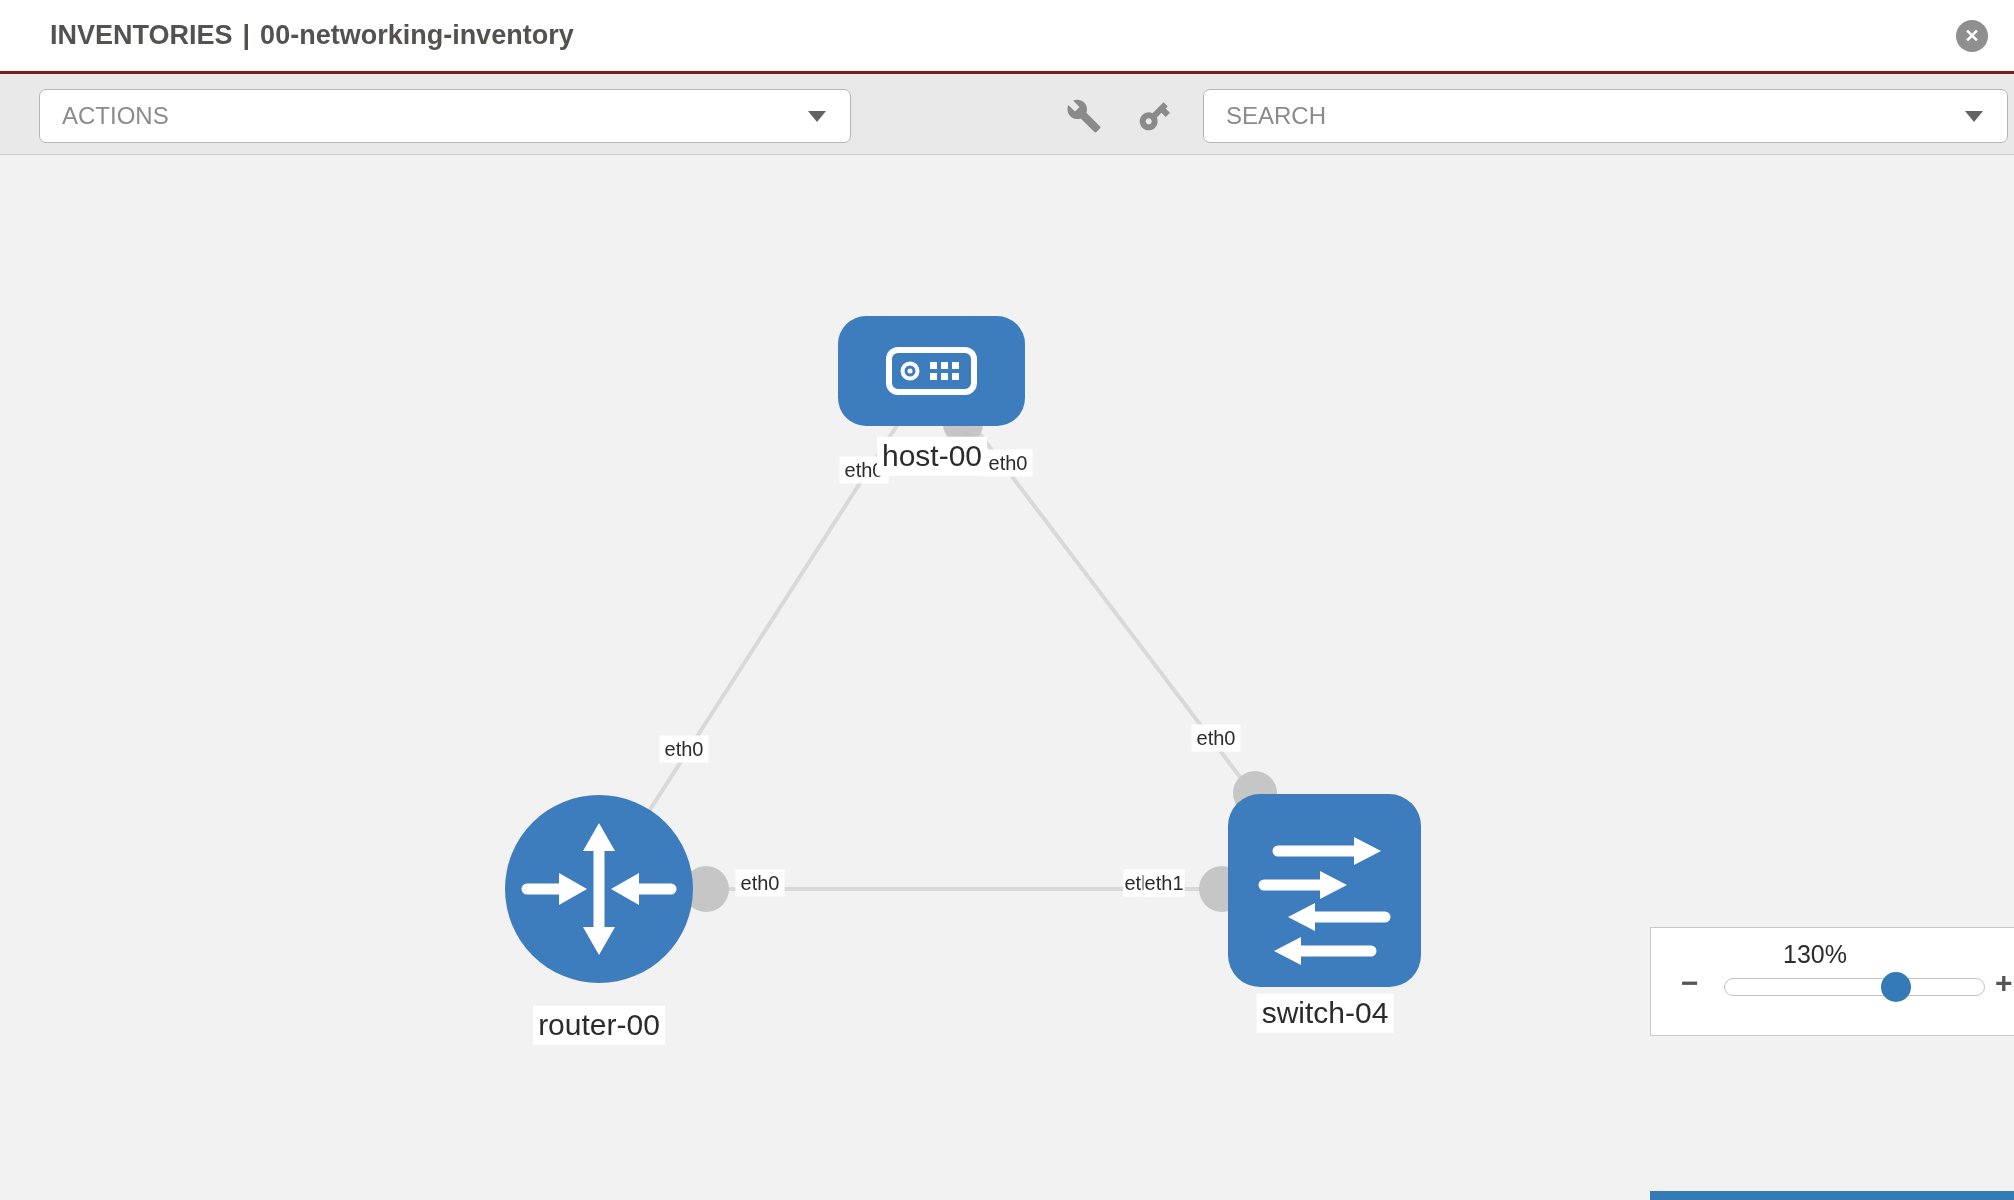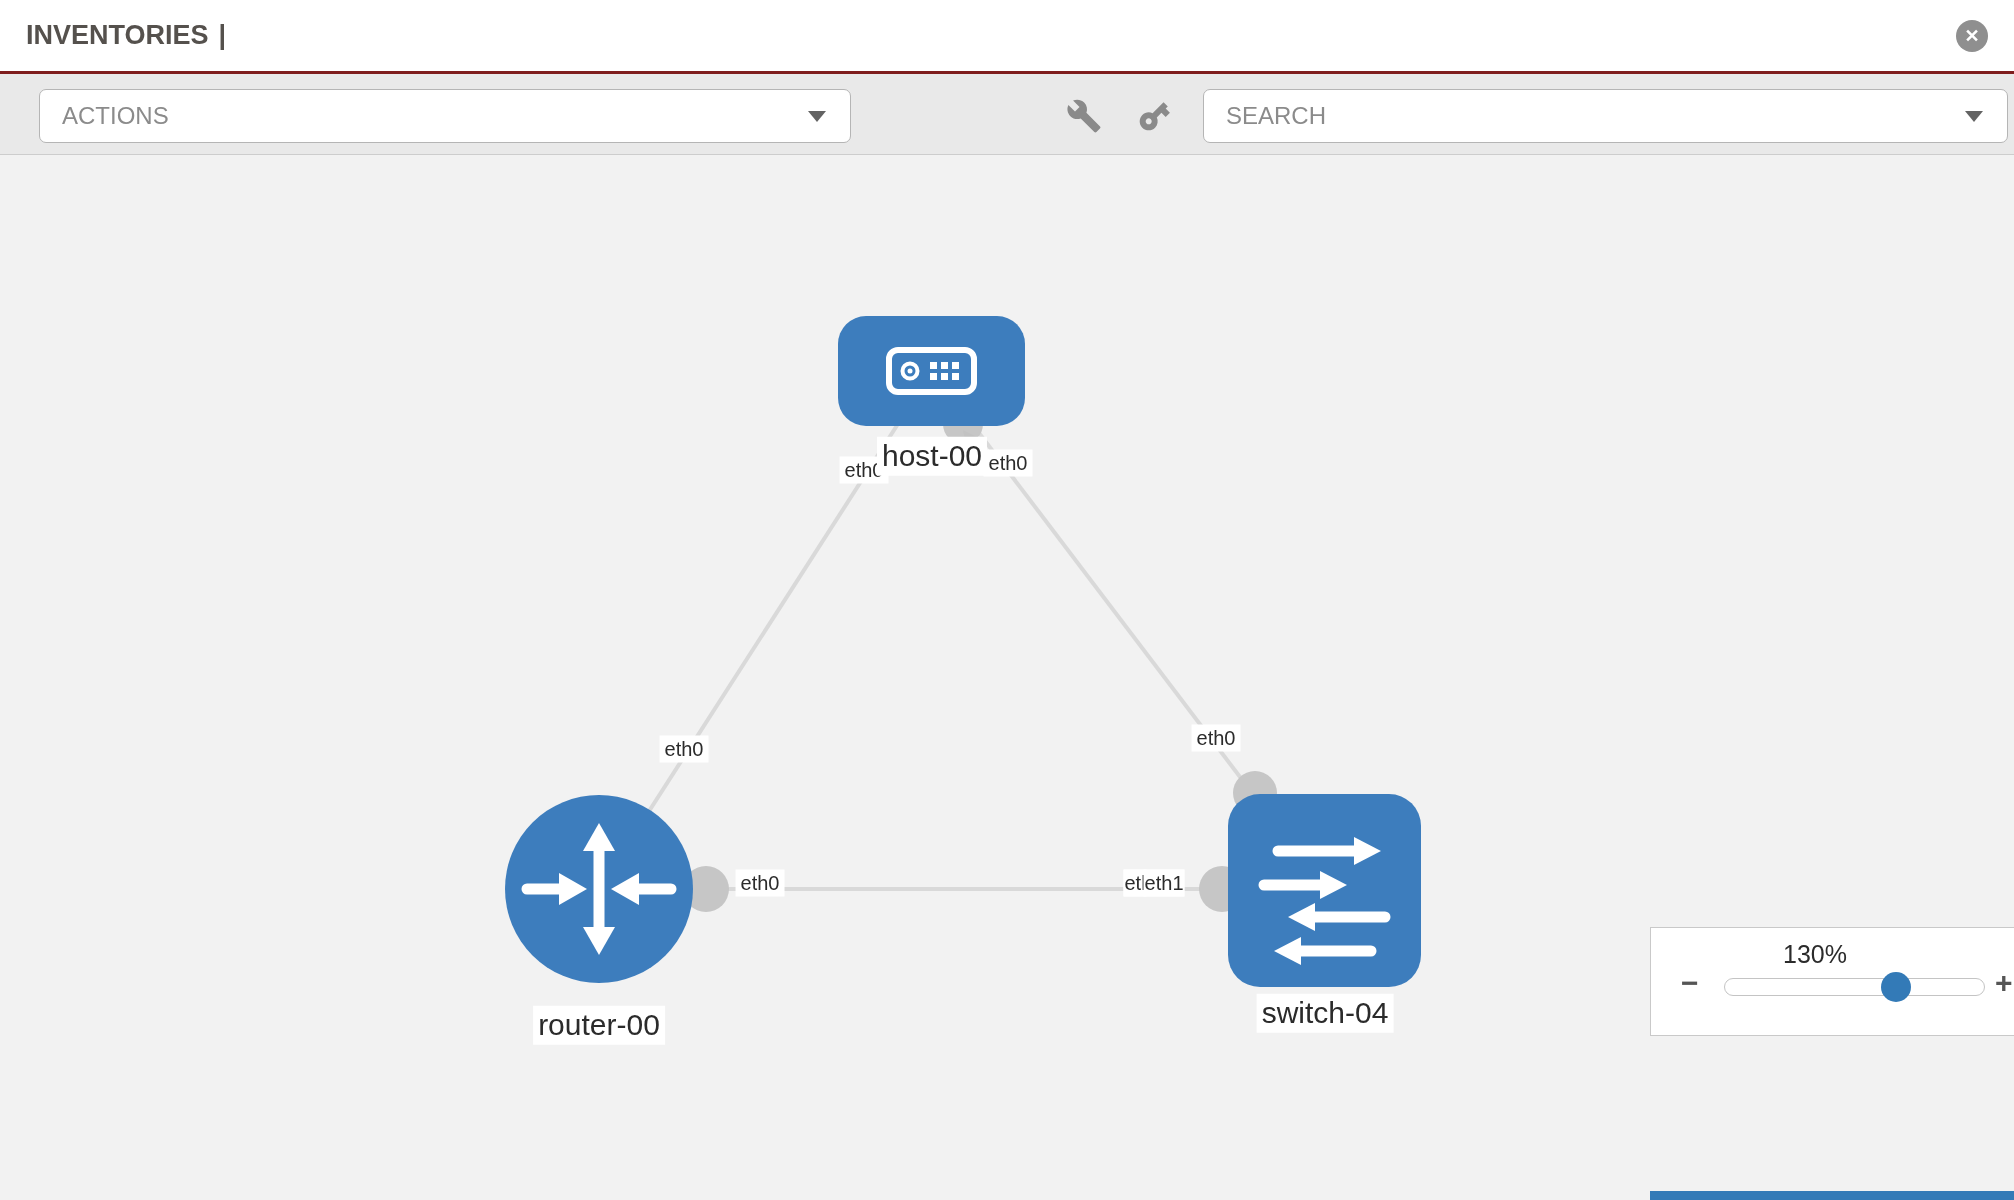--- a/index.html
+++ b/index.html
@@ -8,21 +8,21 @@
     position:relative; overflow:hidden; background:#ffffff;
     font-family:"Liberation Sans", sans-serif; color:#333;
   }
 
   
   .header {
     position:absolute; top:0; left:0; right:0; height:71px;
     background:#fff; display:flex; align-items:center;
     justify-content:space-between; padding:0 26px;
   }
-  .title { font-size:27px; font-weight:bold; color:#55514d; display:flex; gap:10px; }
+  .title { font-size:27px; font-weight:bold; color:#55514d; display:flex; gap:10px;margin-left:24px; }
   .close-btn {
     width:32px; height:32px; border-radius:50%; background:#8f8f8f;
     color:#fff; display:flex; align-items:center; justify-content:center;
     font-size:18px; font-weight:bold; cursor:pointer; line-height:1;
   }
 
   
   .toolbar {
     position:absolute; top:71px; left:0; right:0; height:84px;
     background:#e9e9e9; border-top:3px solid #7f1d1d; border-bottom:1px solid #cdcdcd;
@@ -95,20 +95,21 @@
     background:#337ab7; cursor:pointer;
   }
 </style>
 </head>
 <body>
 
 <div class="header">
   <div class="title">
     <span>INVENTORIES</span>
     <span>|</span>
+    <span>00-networking-inventory</span>
   </div>
   <div class="close-btn">✕</div>
 </div>
 
 <div class="toolbar">
   <div class="select select-actions">
     <span>ACTIONS</span>
     <span class="chev"></span>
   </div>
 

